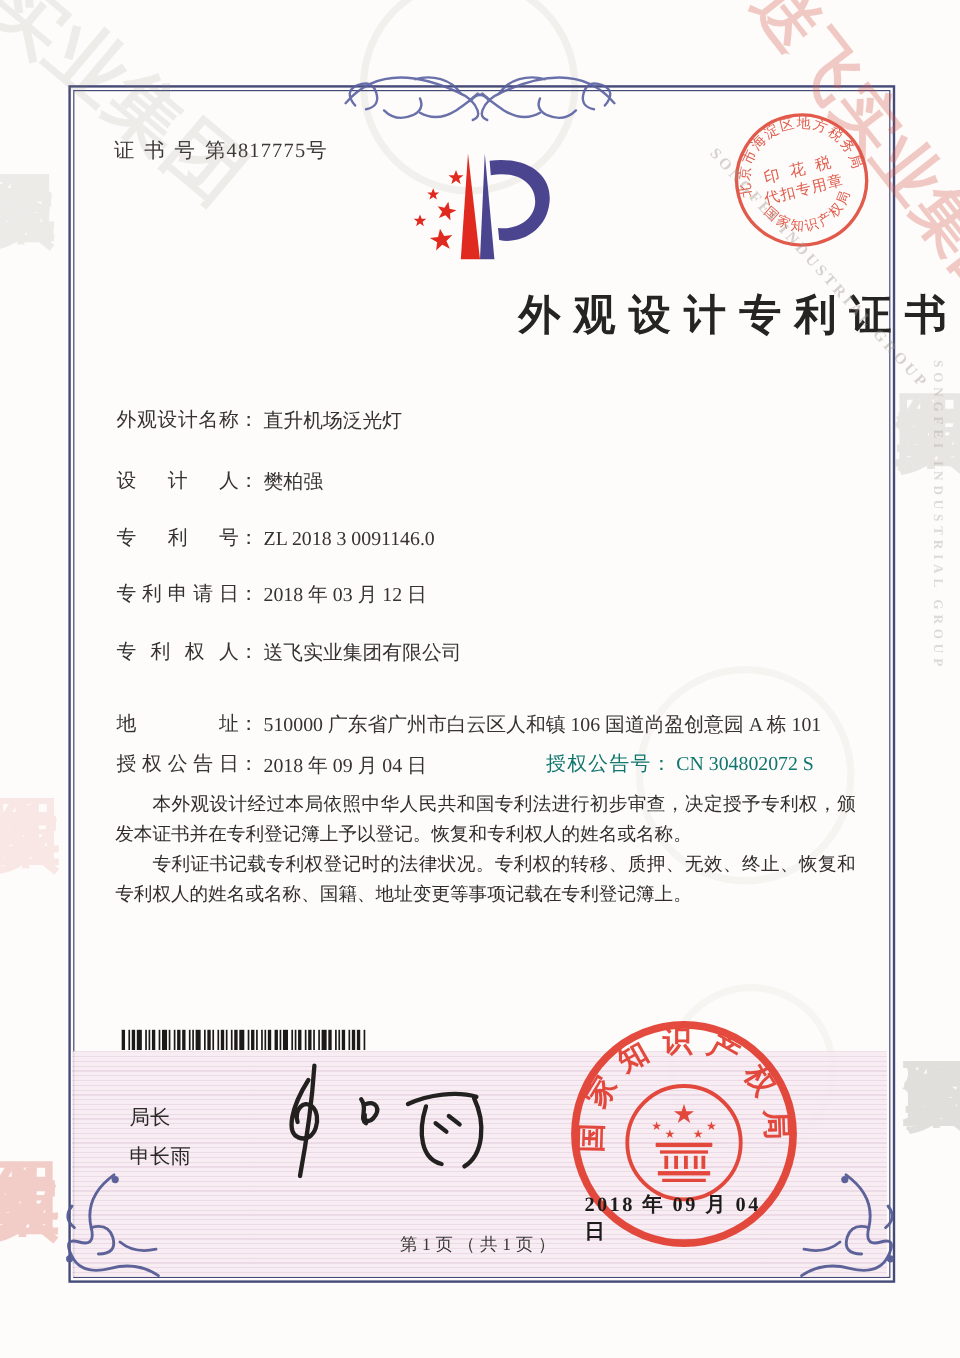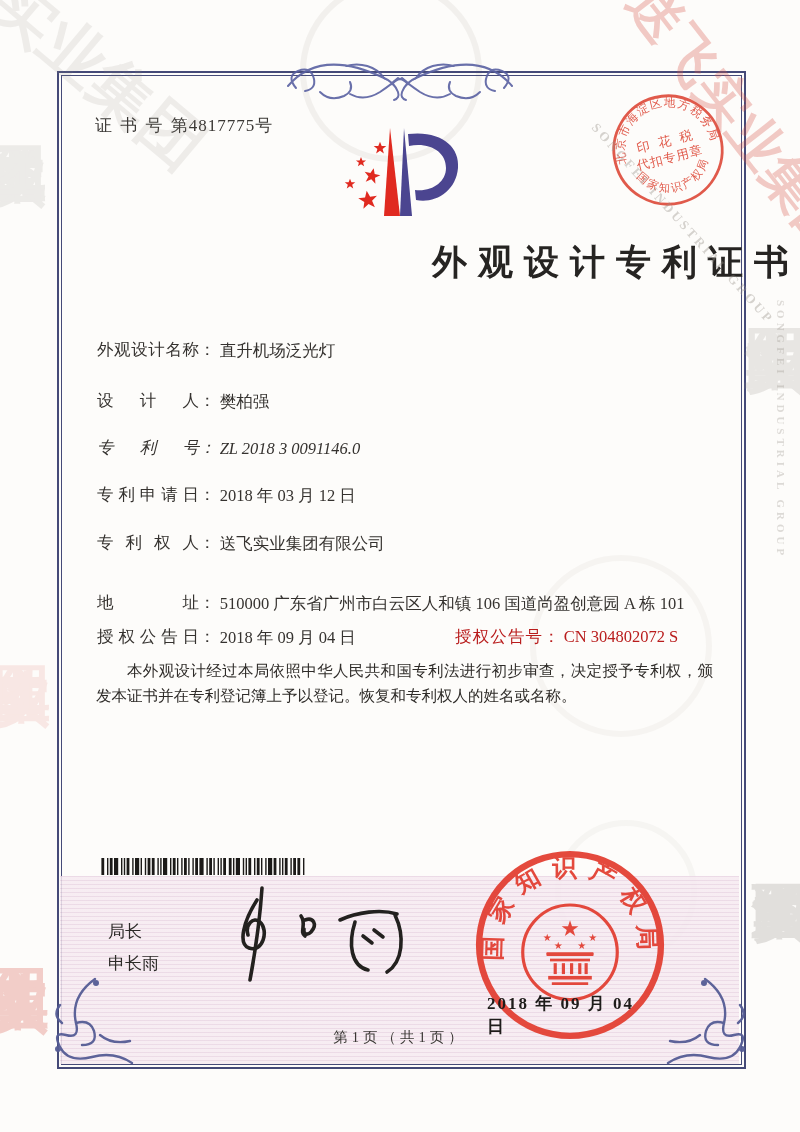--- a/index.html
+++ b/index.html
@@ -31,21 +31,21 @@
   .certno .num{letter-spacing:1px;text-align:right;}
   .title{
     position:absolute;left:0;top:239px;width:800px;text-align:right;
     font-size:35px;font-weight:600;letter-spacing:11px;color:#262422;text-indent:11px;
   }
   .field{position:absolute;left:97px;font-size:16.5px;color:#35322f;}
   .field .lbl{display:inline-block;width:102px;text-align:justify;text-align-last:justify;vertical-align:top;}
   .field .colon{vertical-align:top;}
   .field .val{display:inline-block;width:498px;vertical-align:top;line-height:23px;}
   .field .val-short{width:auto;}
-  .field-right{position:absolute;left:455px;font-size:16.5px;color:#b91c1c;}
+  .field-right{position:absolute;left:455px;font-size:16.5px;color:#0f766e;}
   .field-right .lbl{display:inline-block;width:88px;text-align:justify;text-align-last:justify;letter-spacing:1px;}
   .paras{position:absolute;left:96px;top:659px;width:617px;font-size:15.5px;line-height:24.9px;color:#2f2c29;text-align:justify;}
   .paras p{margin:0;text-indent:2em;}
   .sig-label{position:absolute;left:108px;top:916px;font-size:17px;line-height:32px;color:#2c2a28;z-index:10;}
   .seal-date{
     position:absolute;left:487px;top:992px;width:170px;font-size:17px;font-weight:700;
     letter-spacing:2px;color:#1e1c1a;z-index:12;
   }
   .footer{position:absolute;left:0;top:1028px;width:800px;text-align:center;font-size:14.5px;letter-spacing:4px;color:#3a3734;z-index:10;}
   .barcode{position:absolute;left:100px;top:858px;z-index:10;}
@@ -148,21 +148,21 @@
 <div class="title">外观设计专利证书</div>
 
 <div class="field" style="top:339px;">
   <span class="lbl">外观设计名称</span><span class="colon">：</span>
   <span class="val val-short">直升机场泛光灯</span>
 </div>
 <div class="field" style="top:390px;">
   <span class="lbl">设计人</span><span class="colon">：</span>
   <span class="val val-short">樊柏强</span>
 </div>
-<div class="field" style="top:437px;font-style:italic;">
+<div class="field" style="top:437px;">
   <span class="lbl">专利号</span><span class="colon">：</span>
   <span class="val val-short">ZL 2018 3 0091146.0</span>
 </div>
 <div class="field" style="top:484px;">
   <span class="lbl">专利申请日</span><span class="colon">：</span>
   <span class="val val-short">2018 年 03 月 12 日</span>
 </div>
 <div class="field" style="top:532px;">
   <span class="lbl">专利权人</span><span class="colon">：</span>
   <span class="val val-short">送飞实业集团有限公司</span>
@@ -175,20 +175,21 @@
   <span class="lbl">授权公告日</span><span class="colon">：</span>
   <span class="val val-short">2018 年 09 月 04 日</span>
 </div>
 <div class="field-right" style="top:626px;">
   <span class="lbl">授权公告号</span><span class="colon">：</span>
   <span>CN 304802072 S</span>
 </div>
 
 <div class="paras">
   <p>本外观设计经过本局依照中华人民共和国专利法进行初步审查，决定授予专利权，颁发本证书并在专利登记簿上予以登记。恢复和专利权人的姓名或名称。</p>
+  <p>专利证书记载专利权登记时的法律状况。专利权的转移、质押、无效、终止、恢复和专利权人的姓名或名称、国籍、地址变更等事项记载在专利登记簿上。</p>
 </div>
 
 <svg id="barcode-svg" class="barcode" width="210" height="17" viewBox="0 0 150 17" preserveAspectRatio="none">
     <rect x="1" y="0" width="2" height="17" fill="#1c1a18"></rect>
     <rect x="5" y="0" width="1" height="17" fill="#1c1a18"></rect>
     <rect x="7" y="0" width="2" height="17" fill="#1c1a18"></rect>
     <rect x="10" y="0" width="3" height="17" fill="#1c1a18"></rect>
     <rect x="15" y="0" width="1" height="17" fill="#1c1a18"></rect>
     <rect x="17" y="0" width="1" height="17" fill="#1c1a18"></rect>
     <rect x="19" y="0" width="2" height="17" fill="#1c1a18"></rect>

